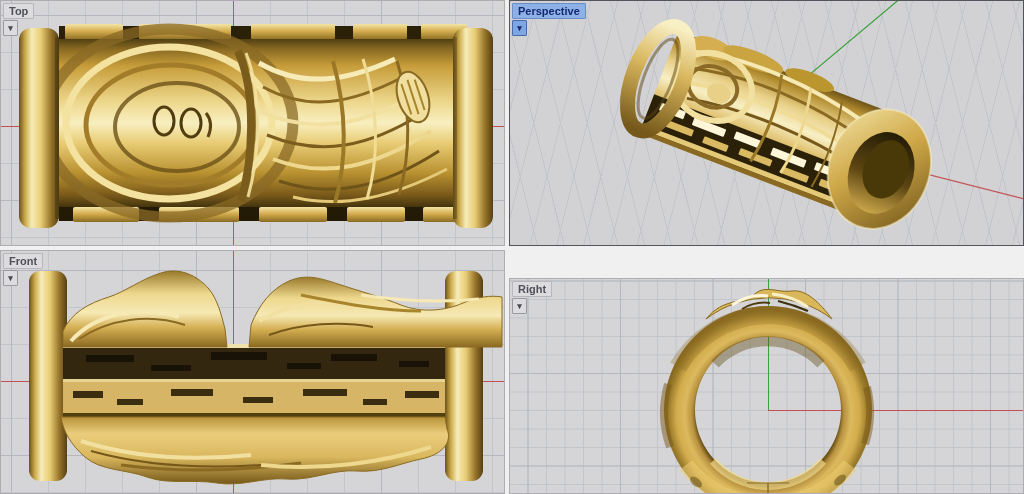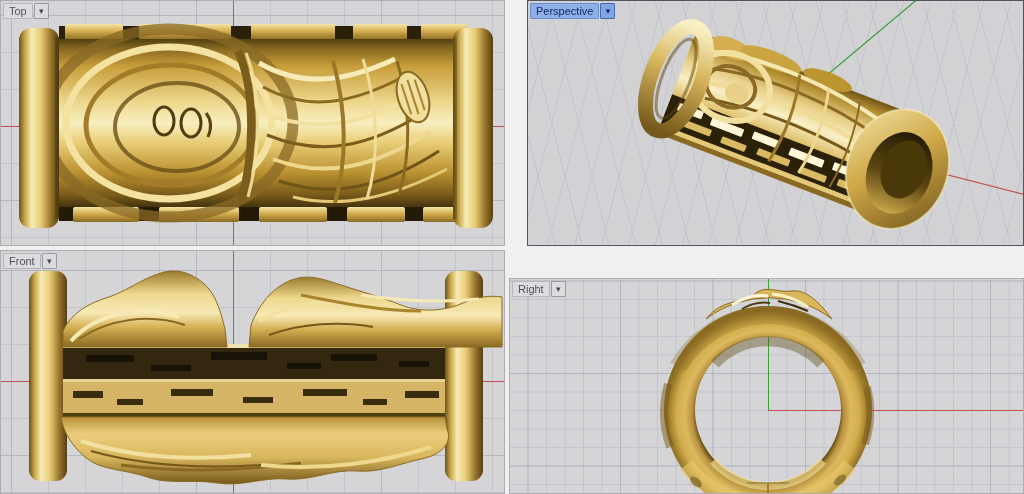--- a/index.html
+++ b/index.html
@@ -38,27 +38,26 @@
   .vp-right-grid{
     background-size:92.5px 92.5px,92.5px 92.5px,18.5px 18.5px,18.5px 18.5px;
     background-position:17.5px 1.5px;
     margin-top:28px;
   }
   .grid-persp{
     background-color:var(--perspective-background);
     background-image:
       repeating-linear-gradient(76deg, var(--grid-line) 0 1px, transparent 1px 26px),
       repeating-linear-gradient(104deg, var(--grid-line) 0 1px, transparent 1px 26px);
-    margin-left: 18px;
   }
   .vp svg.scene{position:absolute;left:0;top:0;display:block;}
   .vp-label{
     position:absolute;top:2px;left:2px;display:flex;align-items:stretch;gap:1px;
-    font-size:11px;font-weight:normal;line-height:14px;color:var(--label-text);
-    user-select:none;cursor:default;
+    font-size:11px;font-weight:bold;line-height:14px;color:var(--label-text);
+    user-select:none;cursor:default;flex-direction:column;
   }
   .vp-label .txt{background:var(--label-background);border:1px solid #b8b8bc;padding:0 5px;border-radius:1px;}
   .vp-label .arrow{
     background:var(--label-background);border:1px solid #9a9aa0;width:13px;text-align:center;
     font-size:9px;line-height:14px;color:#4a4a52;border-radius:1px;
   }
   .vp-label.active .txt{background:var(--active-label-background);border-color:#6a8cc8;color:var(--active-label-text);}
   .vp-label.active .arrow{background:#7ea6e3;border-color:#4a6ab0;color:var(--active-label-text);}
   .axis{shape-rendering:crispEdges;}
 </style>

